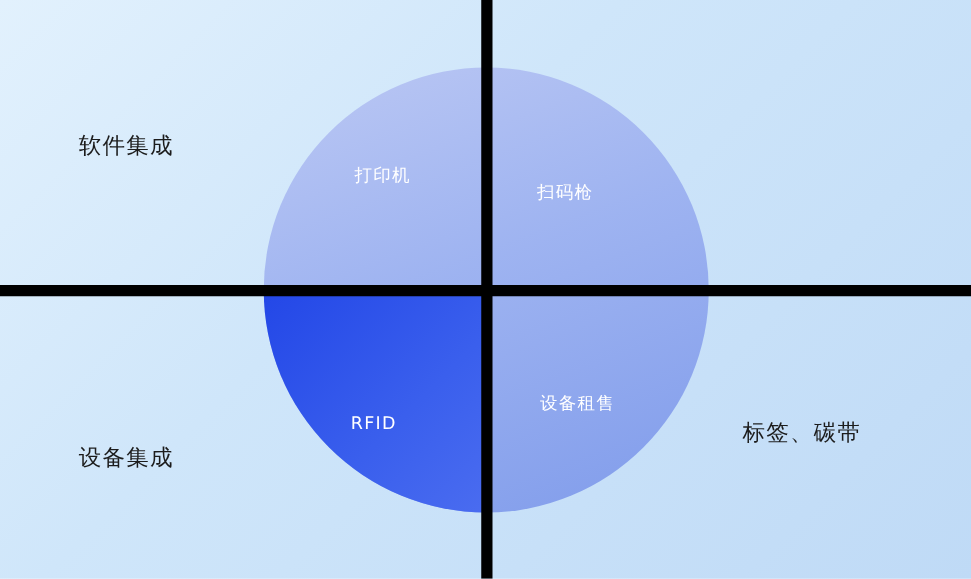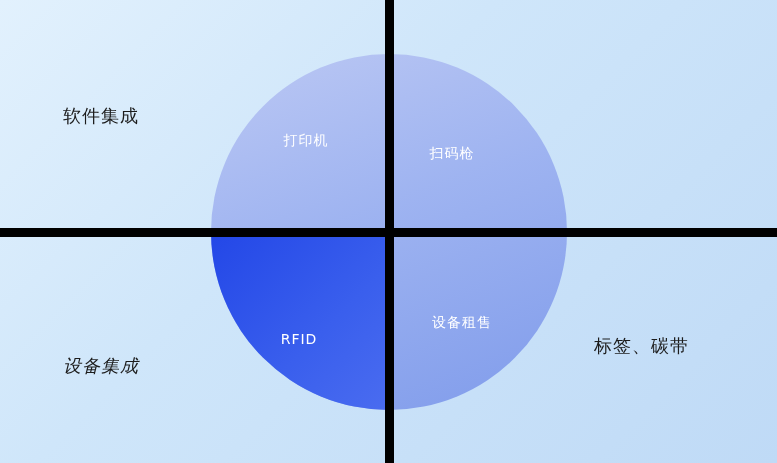--- a/index.html
+++ b/index.html
@@ -91,21 +91,21 @@
   .corner-label {
     position: absolute;
     color: #1c1c1c;
     font-size: 18px;
     letter-spacing: 1px;
     transform: translateY(-50%);
     white-space: nowrap;
   }
   .corner-tl { left: 63px;  top: 116px; text-align: right; }
   .corner-tr { left: 594px; top: 116px; }
-  .corner-bl { left: 63px;  top: 366px; font-style: italic; }
+  .corner-bl { left: 63px;  top: 366px; }
   .corner-br { left: 594px; top: 346px; }
 </style>
 </head>
 <body>
 
 <div class="stage">
 
   <div class="big-circle"></div>
 
   <div class="rfid-quarter"></div>

